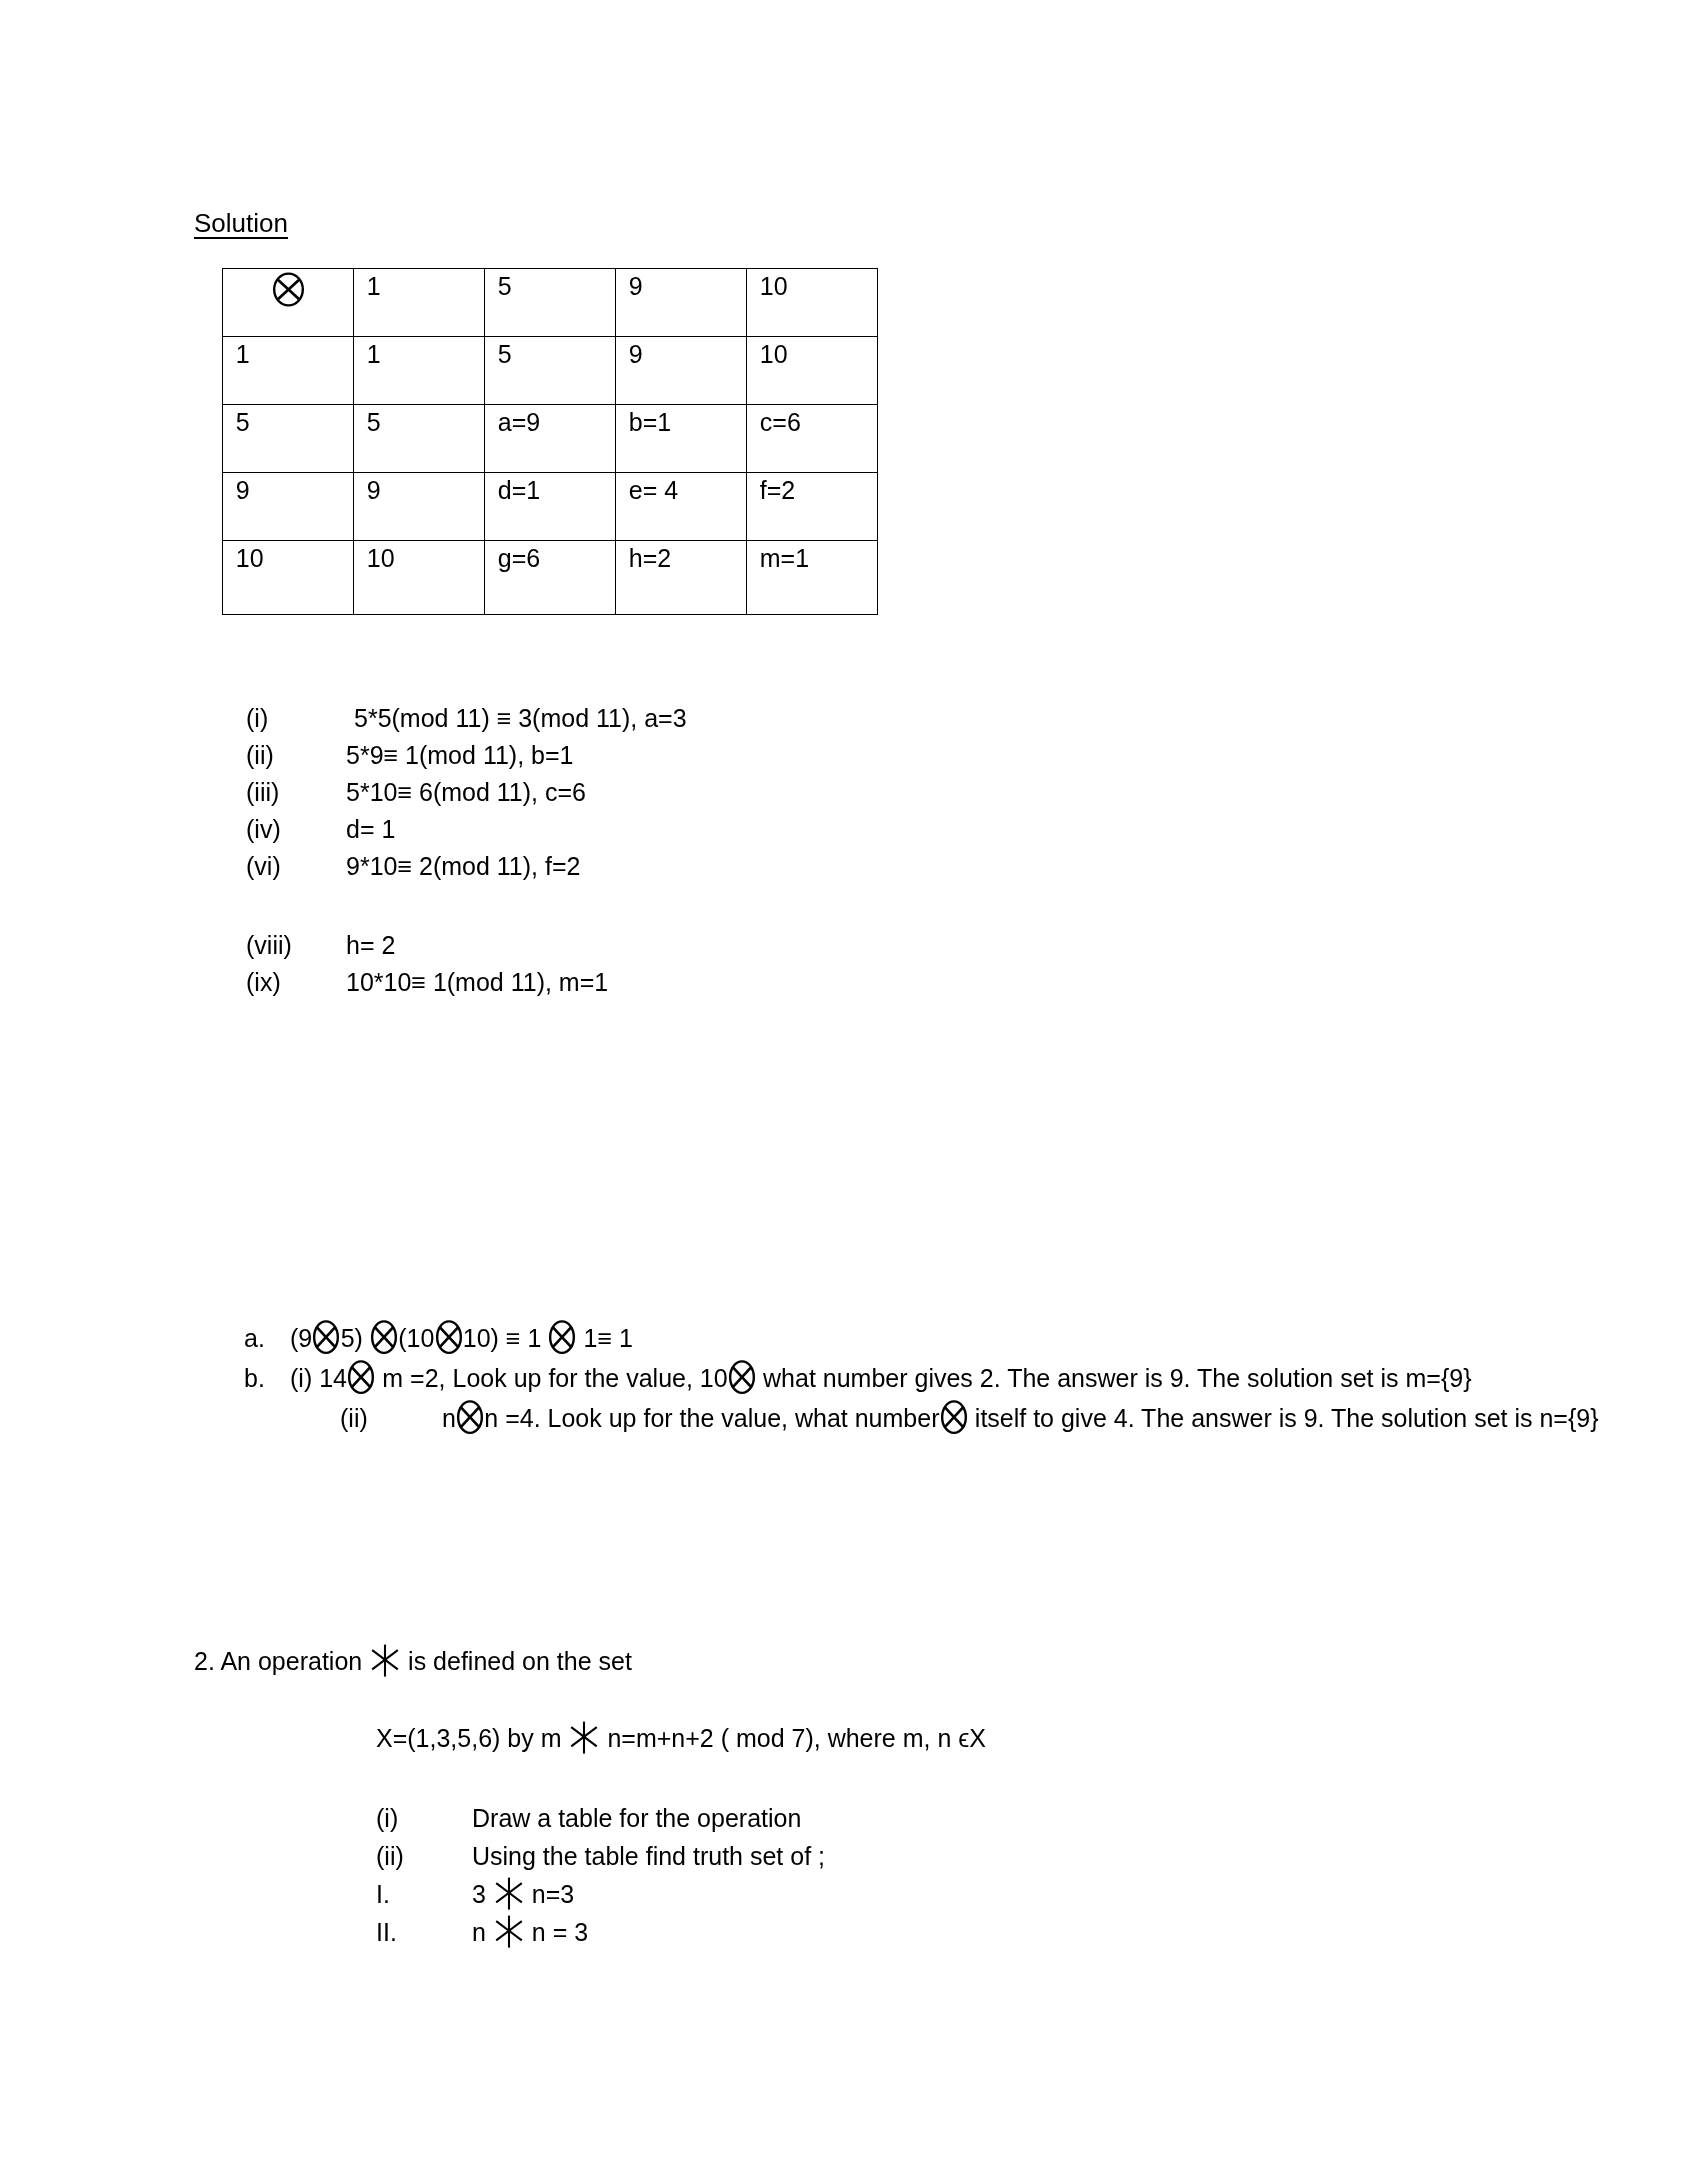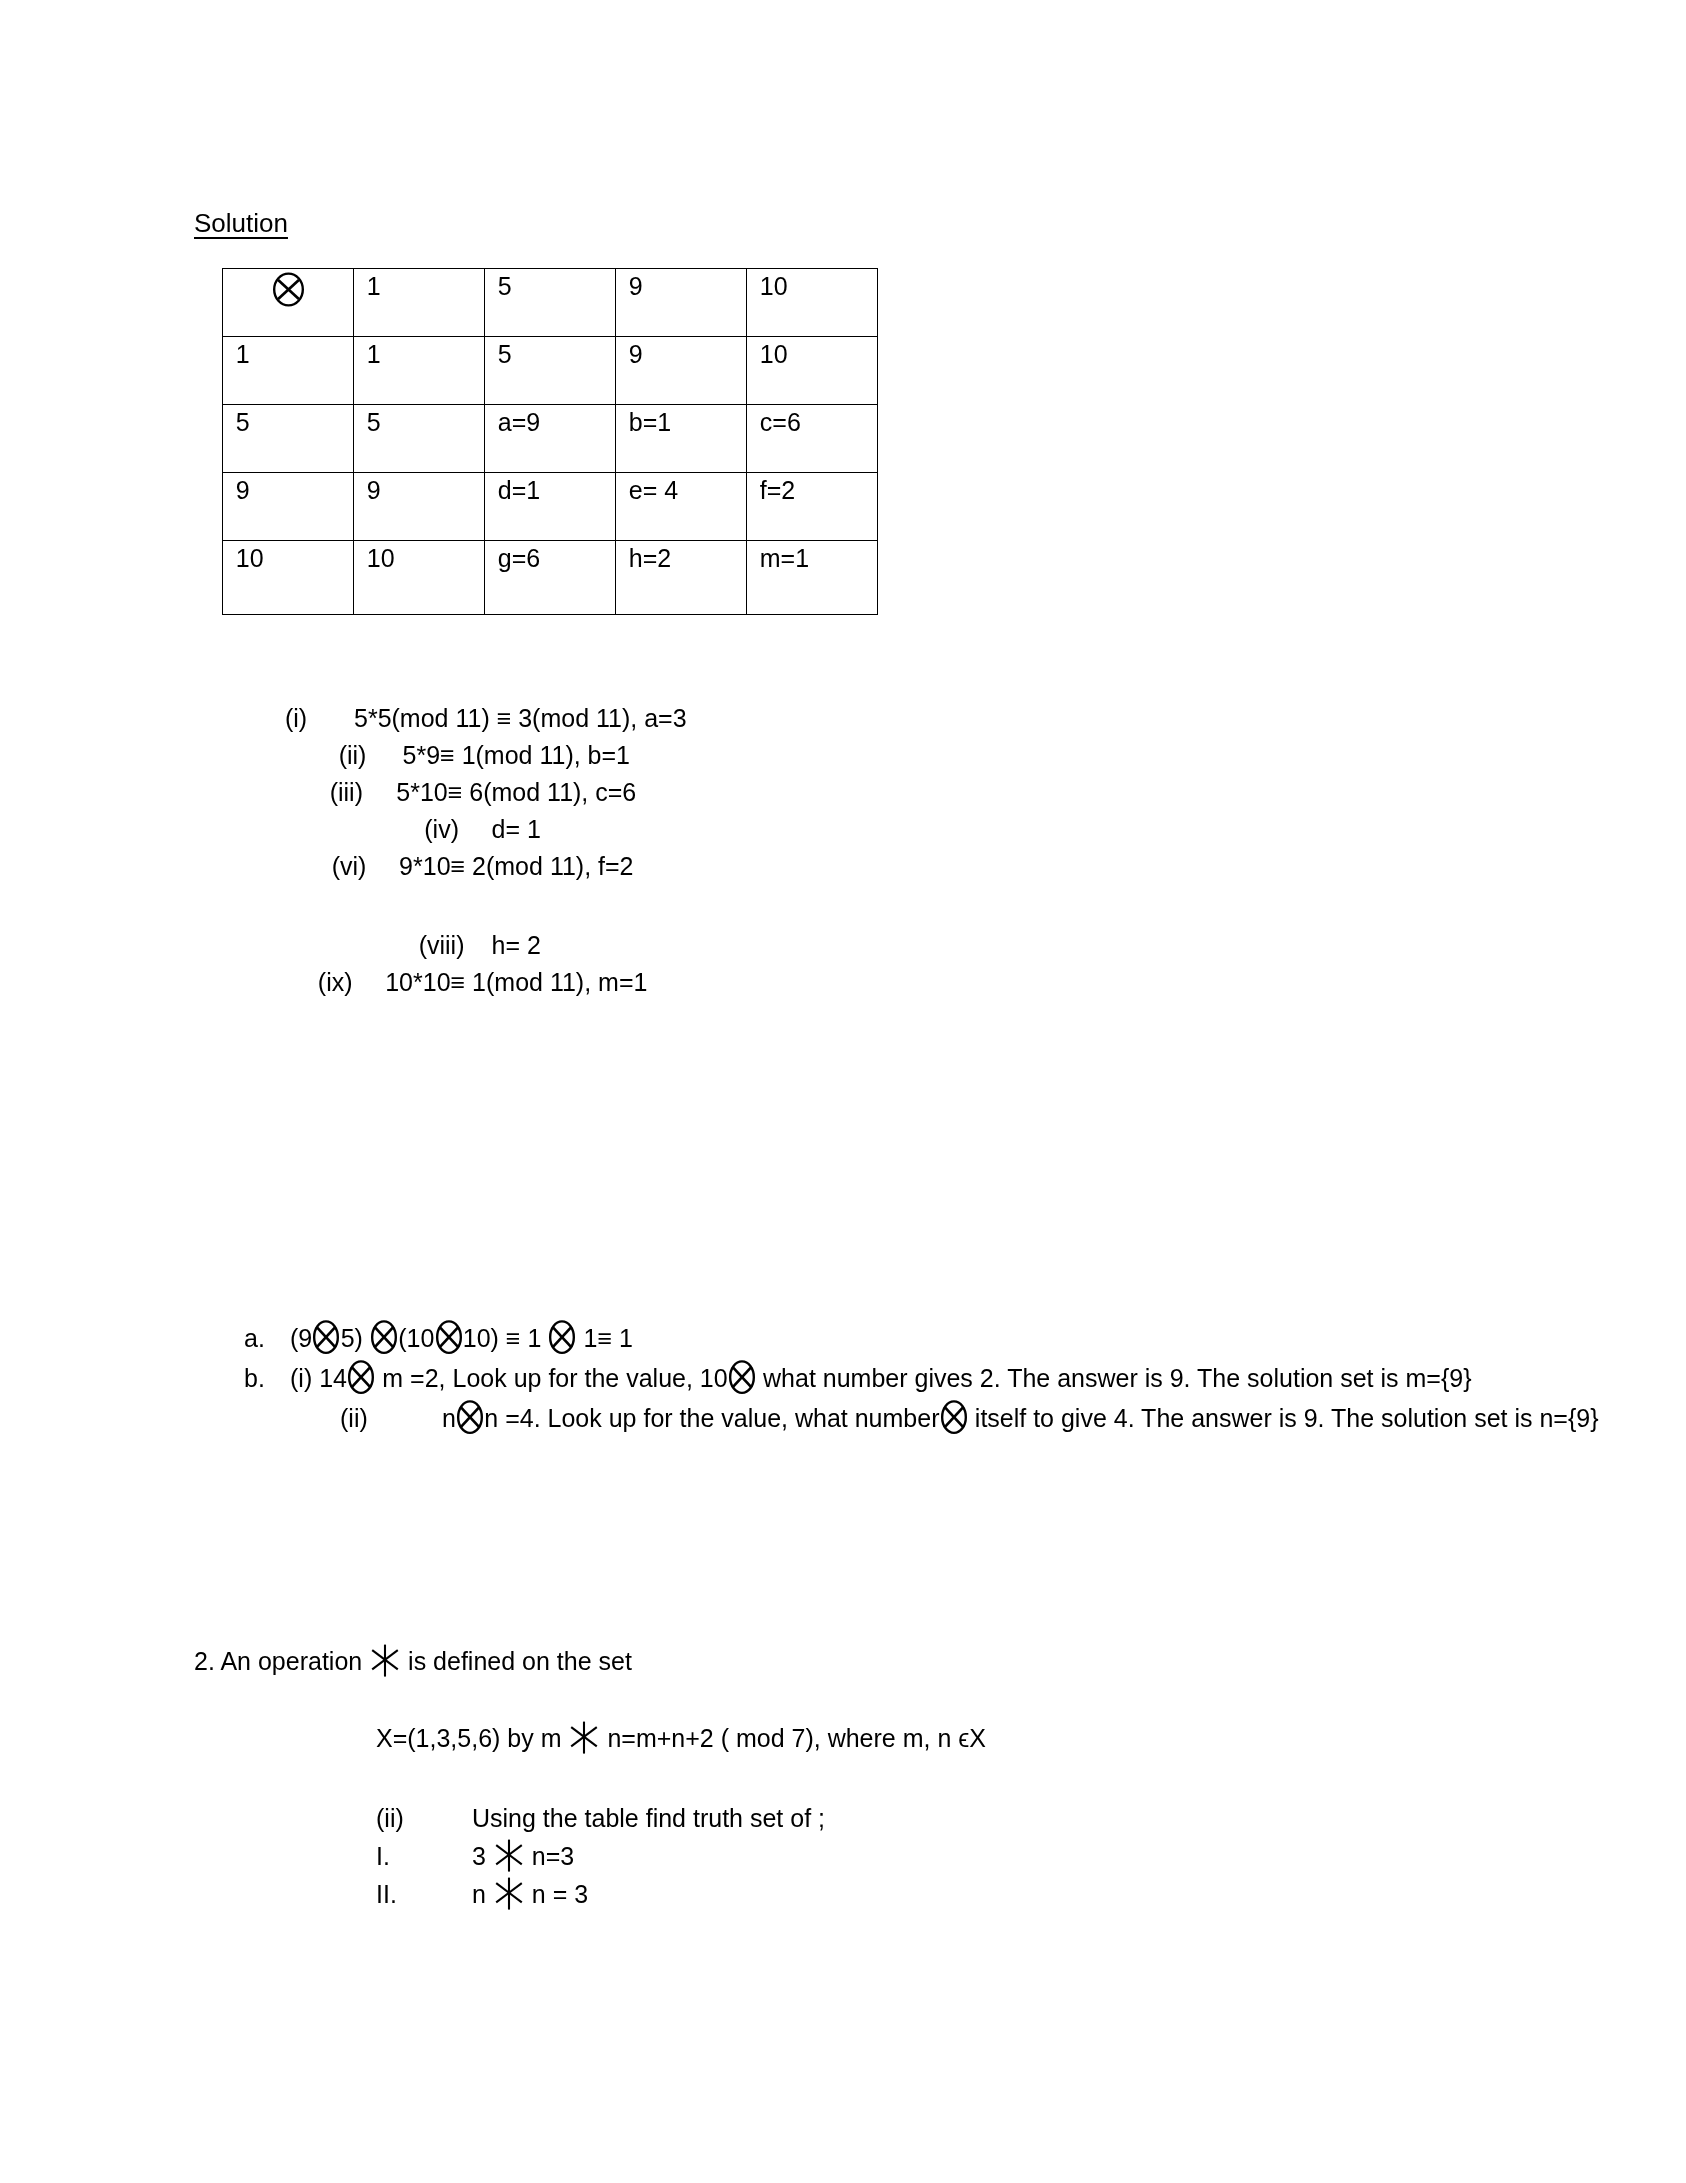--- a/index.html
+++ b/index.html
@@ -98,21 +98,20 @@
     height: 35px;
     vertical-align: -8px;
   }
   .star-op svg { display: block; }
 
   
   .rn-list {
     position: absolute;
     left: 246px;
     top: 700px;
-    text-align: center;
   }
   .rn-row {
     position: relative;
     height: 37px;
     font-size: 25px;
     line-height: 37px;
     white-space: nowrap;
   }
   .rn-row .marker {
     display: inline-block;
@@ -337,20 +336,23 @@
           <g stroke="#000" stroke-width="2.6" stroke-linecap="butt">
             <line x1="20" y1="2" x2="20" y2="42"></line>
             <line x1="4" y1="9" x2="36" y2="33"></line>
             <line x1="36" y1="9" x2="4" y2="33"></line>
           </g>
         </svg></span><span> n=m+n+2 ( mod 7), where m, n ϵX</span>
   </div>
 
   <div class="q2-list">
     <div class="q2-row">
+      <span class="marker">(i)</span><span>Draw a table for the operation</span>
+    </div>
+    <div class="q2-row">
       <span class="marker">(ii)</span><span>Using the table find truth set of ;</span>
     </div>
     <div class="q2-sub">
       <span class="marker">I.</span><span>3 </span><span class="star-op"><svg viewBox="0 0 40 44" xmlns="http://www.w3.org/2000/svg">
             <g stroke="#000" stroke-width="2.6" stroke-linecap="butt">
               <line x1="20" y1="2" x2="20" y2="42"></line>
               <line x1="4" y1="9" x2="36" y2="33"></line>
               <line x1="36" y1="9" x2="4" y2="33"></line>
             </g>
           </svg></span><span> n=3</span>

